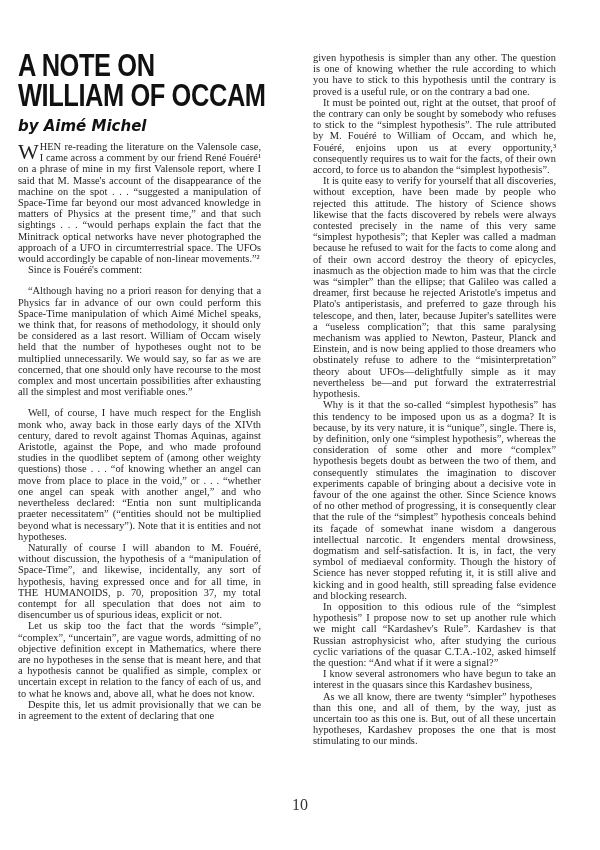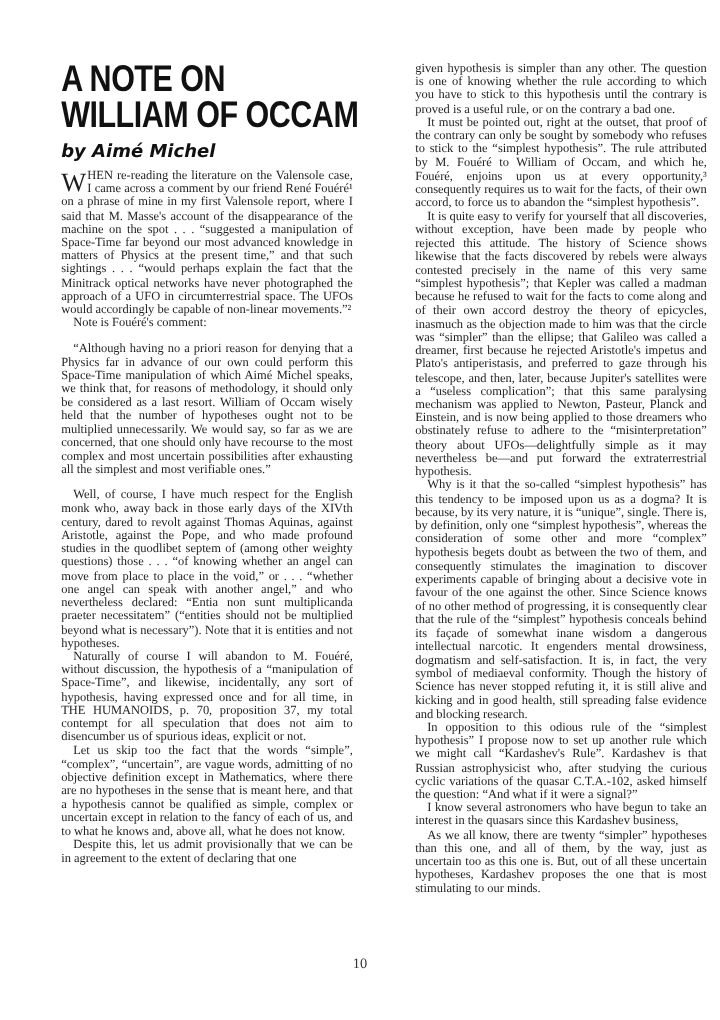--- a/index.html
+++ b/index.html
@@ -1,40 +1,40 @@
 <!DOCTYPE html>
 <html><head>
 <meta charset="utf-8">
 <style>
   html, body { margin:0; padding:0; background:#ffffff; }
   body { width:600px; height:850px; position:relative; overflow:hidden; color:#1e1e1e;
          font-family:"Liberation Serif", "DejaVu Serif", serif; }
-  .col { position:absolute; top:0; width:243px;margin-left:33px; }
+  .col { position:absolute; top:0; width:243px; }
   .col.left { left:18px; }
   .col.right { left:313px; top:52px; }
   .title { font-family:"Liberation Sans", "DejaVu Sans", sans-serif; font-weight:bold; font-size:31px;
            line-height:30px; letter-spacing:-0.5px; transform:scaleX(0.82); transform-origin:left;
            margin-top:51px; color:#111; white-space:nowrap; }
   .byline { font-family:"DejaVu Sans", sans-serif; font-style:italic; font-weight:bold; font-size:15px;
             margin:6px 0 6px 0; color:#111; }
   p { margin:0; font-size:10.4px; line-height:11.2px; text-align:justify; text-indent:10px; hyphens:auto; }
   p.noindent { text-indent:0; }
   p.quote { margin:10px 0 10px 0; }
   .dropcap { float:left; font-size:22px; line-height:18px; margin:2px 1px 0 0; }
-  .folio { position:absolute; left:0; width:600px; top:796px; text-align:center; font-size:12px; color:#333; }
+  .folio { position:absolute; left:0; width:600px; top:796px; text-align:center; font-size:16px; color:#333; }
 </style>
 </head>
 <body>
 
 <div class="col left">
   <div class="title">A NOTE ON</div>
   <div class="title" style="margin-top:0">WILLIAM OF OCCAM</div>
   <div class="byline">by Aimé Michel</div>
   <p class="noindent"><span class="dropcap">W</span><span>HEN re-reading the literature on the Valensole case, I came across a comment by our friend René Fouéré¹ on a phrase of mine in my first Valensole report, where I said that M. Masse's account of the disappearance of the machine on the spot . . . “suggested a manipulation of Space-Time far beyond our most advanced knowledge in matters of Physics at the present time,” and that such sightings . . . “would perhaps explain the fact that the Minitrack optical networks have never photographed the approach of a UFO in circumterrestrial space. The UFOs would accordingly be capable of non-linear movements.”²</span></p>
-  <p>Note is Fouéré's comment:</p>
+  <p>Since is Fouéré's comment:</p>
   <p class="quote">“Although having no a priori reason for denying that a Physics far in advance of our own could perform this Space-Time manipulation of which Aimé Michel speaks, we think that, for reasons of methodology, it should only be considered as a last resort. William of Occam wisely held that the number of hypotheses ought not to be multiplied unnecessarily. We would say, so far as we are concerned, that one should only have recourse to the most complex and most uncertain possibilities after exhausting all the simplest and most verifiable ones.”</p>
   <p>Well, of course, I have much respect for the English monk who, away back in those early days of the XIVth century, dared to revolt against Thomas Aquinas, against Aristotle, against the Pope, and who made profound studies in the quodlibet septem of (among other weighty questions) those . . . “of knowing whether an angel can move from place to place in the void,” or . . . “whether one angel can speak with another angel,” and who nevertheless declared: “Entia non sunt multiplicanda praeter necessitatem” (“entities should not be multiplied beyond what is necessary”). Note that it is entities and not hypotheses.</p>
   <p>Naturally of course I will abandon to M. Fouéré, without discussion, the hypothesis of a “manipulation of Space-Time”, and likewise, incidentally, any sort of hypothesis, having expressed once and for all time, in THE HUMANOIDS, p. 70, proposition 37, my total contempt for all speculation that does not aim to disencumber us of spurious ideas, explicit or not.</p>
   <p>Let us skip too the fact that the words “simple”, “complex”, “uncertain”, are vague words, admitting of no objective definition except in Mathematics, where there are no hypotheses in the sense that is meant here, and that a hypothesis cannot be qualified as simple, complex or uncertain except in relation to the fancy of each of us, and to what he knows and, above all, what he does not know.</p>
   <p>Despite this, let us admit provisionally that we can be in agreement to the extent of declaring that one</p>
 </div>
 
 <div class="col right">
   <p class="noindent">given hypothesis is simpler than any other. The question is one of knowing whether the rule according to which you have to stick to this hypothesis until the contrary is proved is a useful rule, or on the contrary a bad one.</p>
   <p>It must be pointed out, right at the outset, that proof of the contrary can only be sought by somebody who refuses to stick to the “simplest hypothesis”. The rule attributed by M. Fouéré to William of Occam, and which he, Fouéré, enjoins upon us at every opportunity,³ consequently requires us to wait for the facts, of their own accord, to force us to abandon the “simplest hypothesis”.</p>

